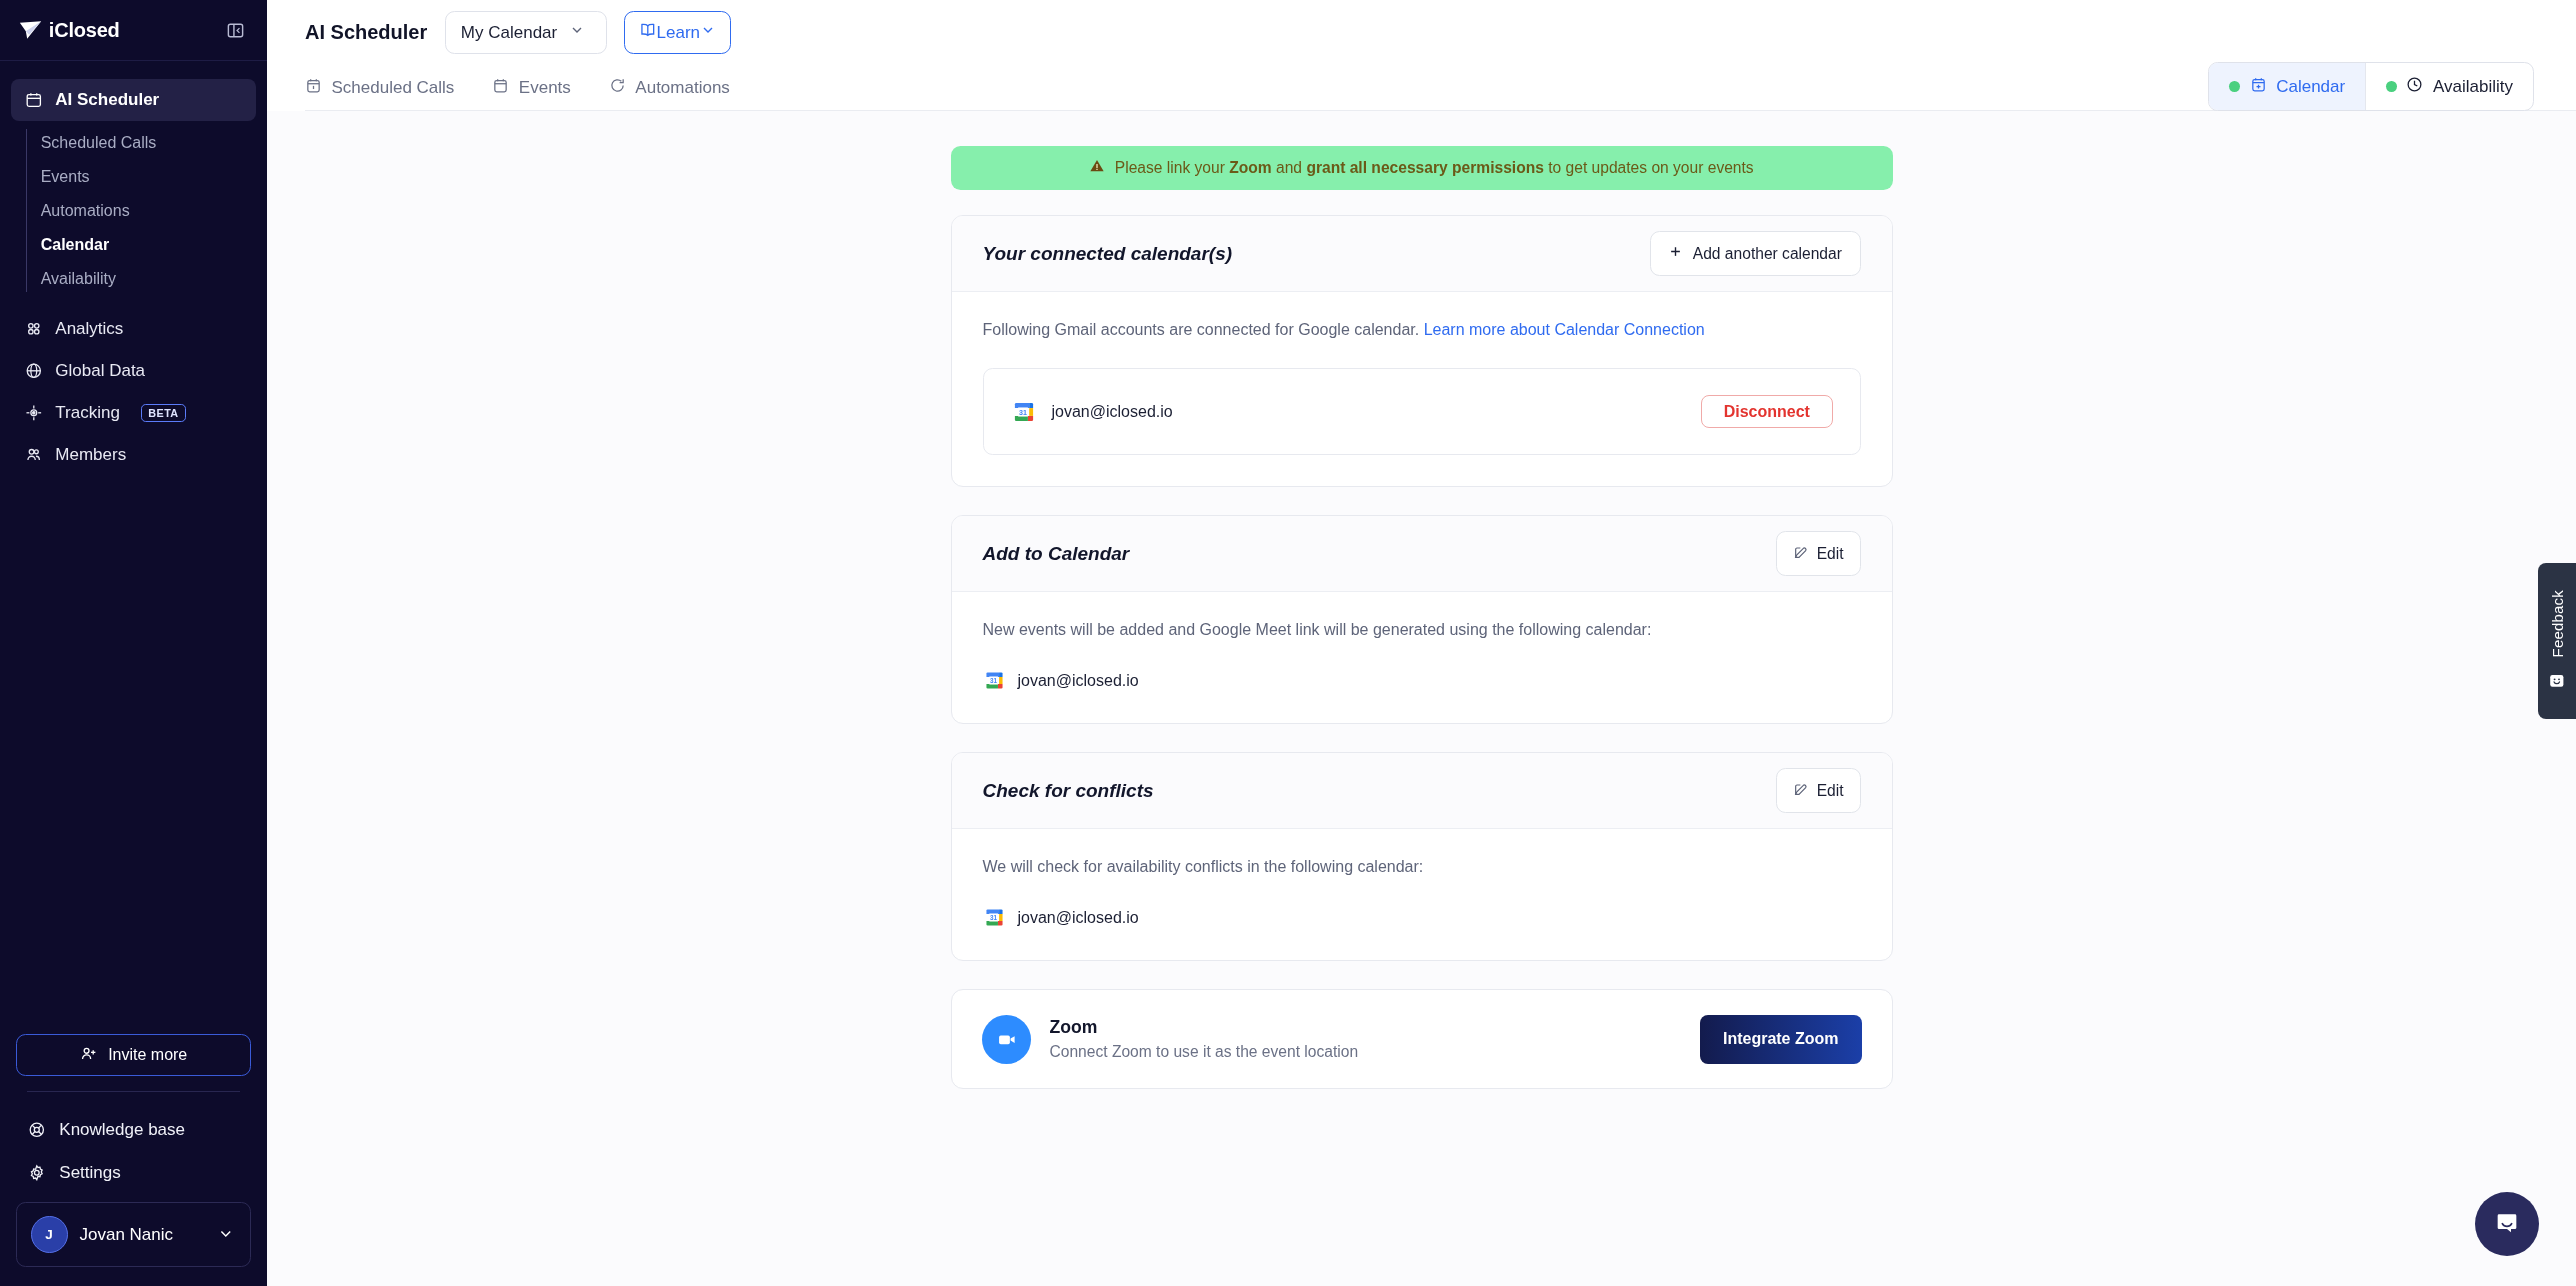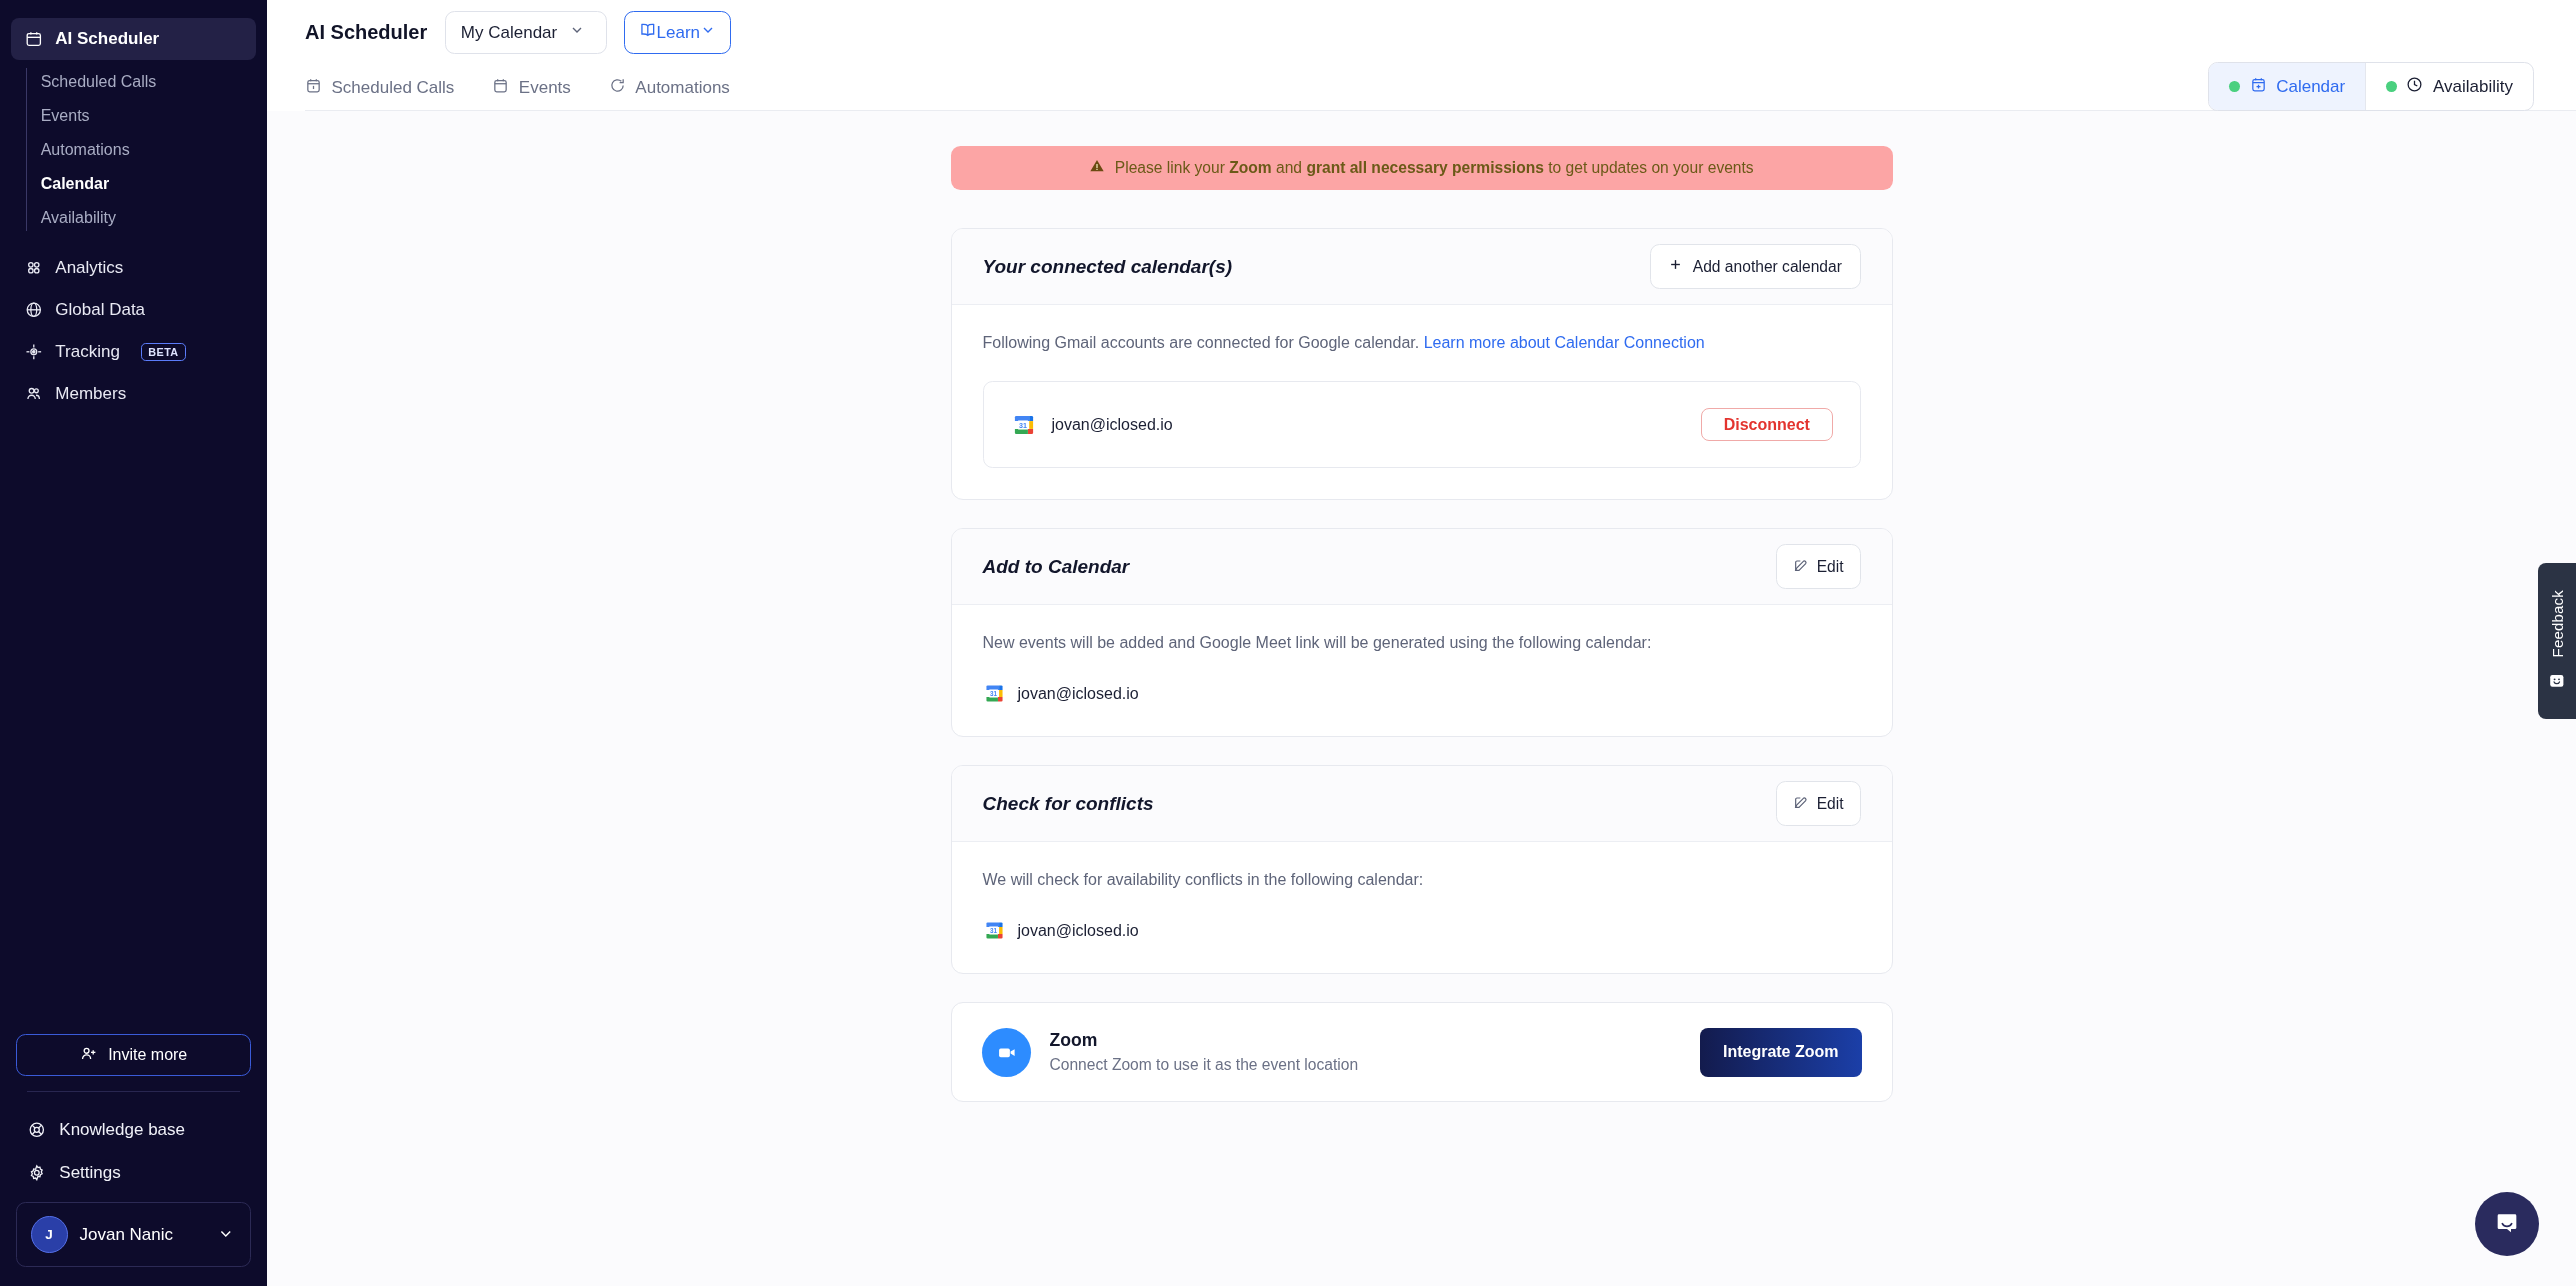--- a/index.html
+++ b/index.html
@@ -122,24 +122,24 @@
   }
   .vt-seg.active { background: #eef3fe; color: #2f6bf0; }
   .vt-seg + .vt-seg { border-left: 0.7px solid #e4e7ee; }
   .dot { width: 10.8px; height: 10.8px; border-radius: 50%; background: #4ad07f; flex: 0 0 10.8px; }
 
   
   .content { flex: 1 1 auto; background: #fbfbfd; padding-top: 35px; overflow: hidden; }
   .col { width: 942px; margin: 0 auto; }
 
   .alert {
-    background: #fca5a5; color: #6b5a18; border-radius: 9.5px;
+    background: #86efac; color: #6b5a18; border-radius: 9.5px;
     padding: 12px 20px; font-size: 15.6px;
     display: flex; align-items: center; gap: 9.5px; justify-content: center;
-    margin-bottom: 38px;
+    margin-bottom: 25px;
   }
   .alert b { font-weight: 700; }
 
   .card {
     background: #ffffff; border: 0.7px solid #e7e9ef; border-radius: 12px;
     margin-bottom: 28px; overflow: hidden;
   }
   .card-head {
     height: 76px; display: flex; align-items: center; justify-content: space-between;
     padding: 0 31px; border-bottom: 0.7px solid #eceef3; background: #fbfbfd;
@@ -213,20 +213,38 @@
     cursor: pointer;
   }
 </style>
 </head>
 <body>
 
 <div class="app">
 
   <aside class="sidebar">
 
+    <div class="sb-brand">
+      <div class="sb-brand-left">
+        <span>
+          <svg class="logo-mark" viewBox="0 0 34 30">
+              <path d="M1 4 L33 2 L12 28 L10 17 Z" fill="#ffffff"></path>
+              <path d="M10 17 L33 2 L15 22 Z" fill="#cfd4ef"></path>
+            </svg>
+        </span>
+        <span class="brand-text">iClosed</span>
+      </div>
+      <span class="collapse-btn">
+        <svg width="19" height="19" viewBox="0 0 24 24" fill="none" stroke="#b9bcd4" stroke-width="1.8">
+            <rect x="3" y="4" width="18" height="16" rx="2.5"></rect>
+            <line x1="10" y1="4" x2="10" y2="20"></line>
+            <path d="M17 9l-3 3 3 3" stroke-width="1.6"></path>
+          </svg>
+      </span>
+    </div>
 
     <div class="sb-scroll">
 
       <div class="nav-item active">
         <span class="nav-ico">
           <svg width="17.6" height="17.6" viewBox="0 0 24 24" fill="none" stroke="#ffffff" stroke-width="1.8">
               <rect x="3" y="5" width="18" height="16" rx="2.5"></rect>
               <line x1="3" y1="10" x2="21" y2="10"></line>
               <line x1="8" y1="3" x2="8" y2="6"></line>
               <line x1="16" y1="3" x2="16" y2="6"></line>

